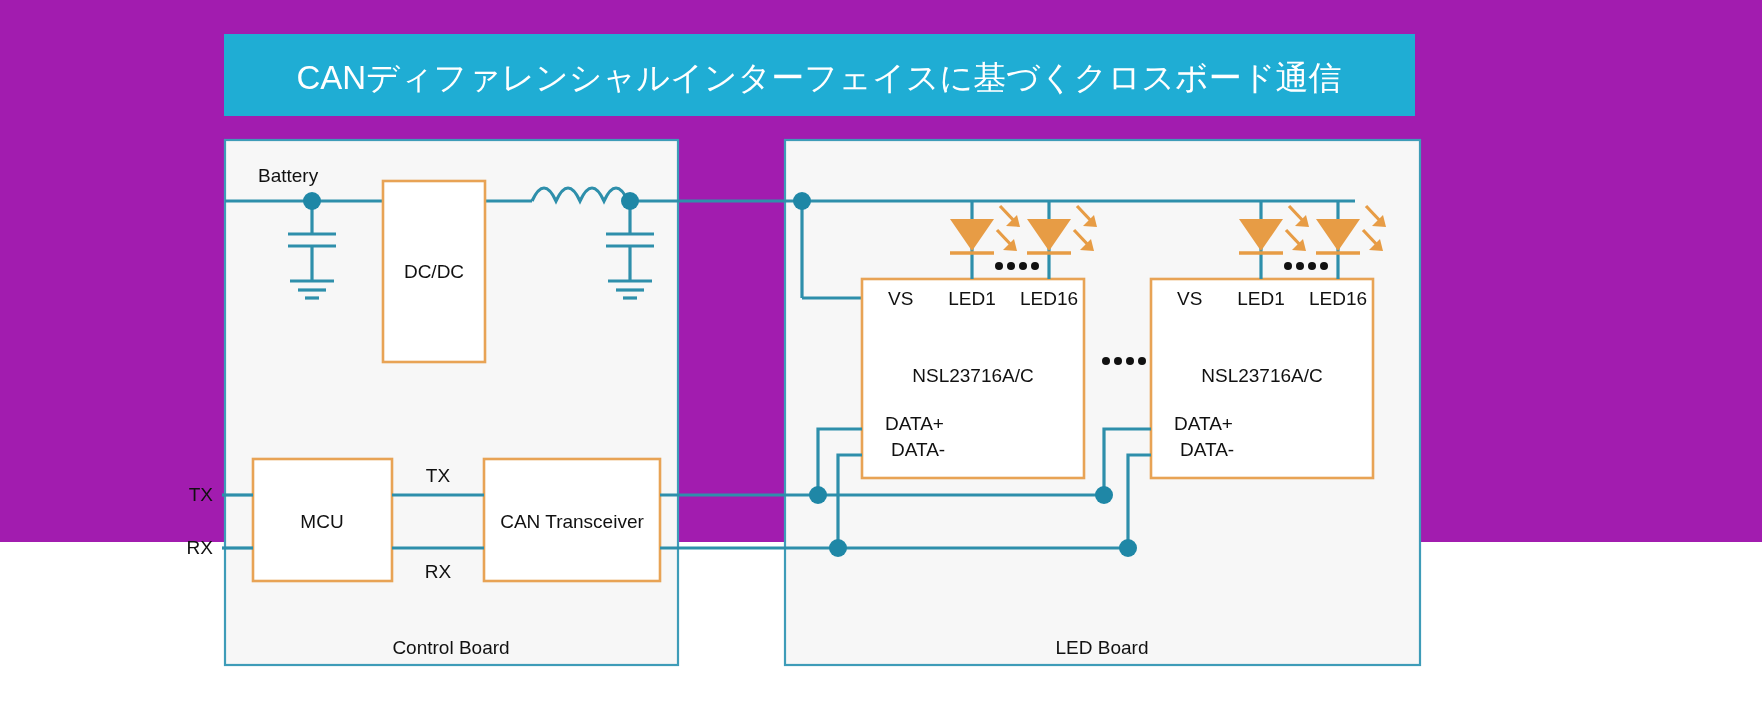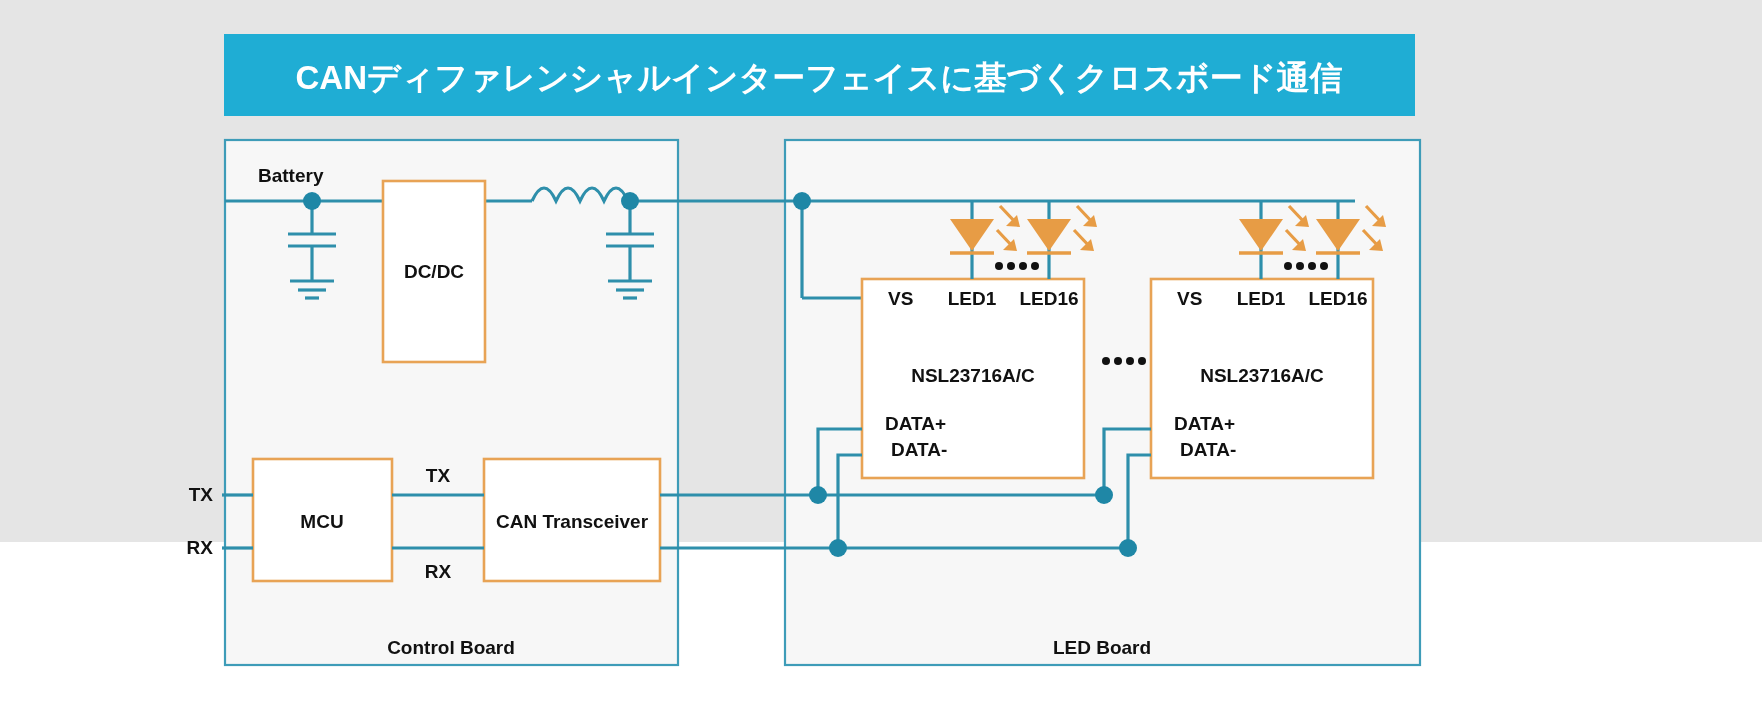--- a/index.html
+++ b/index.html
@@ -10,22 +10,21 @@
   body {
     width: 1762px;
     height: 717px;
     font-family: "Liberation Sans", "DejaVu Sans", sans-serif;
     overflow: hidden;
   }
   #root {
     position: relative;
     width: 1762px;
     height: 542px;
-    background: #e5e5e5;
-    font-weight: bold;
+    background: #a21caf;
   }
   svg.diagram {
     position: absolute;
     top: 0;
     left: 0;
     width: 1762px;
     height: 717px;
     display: block;
   }
   .banner-text {

